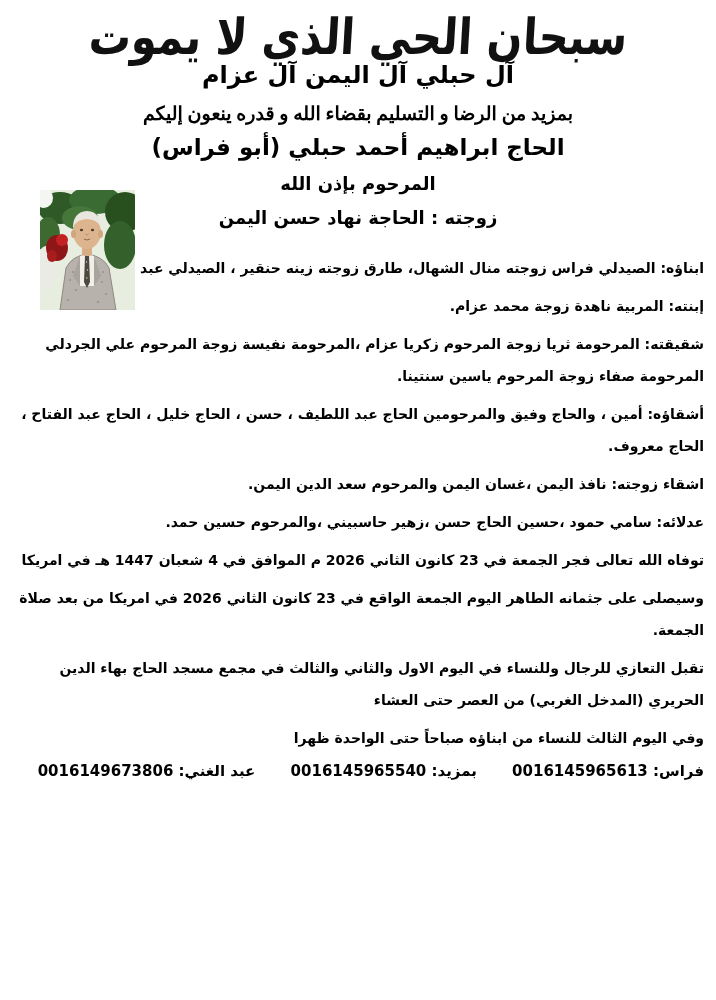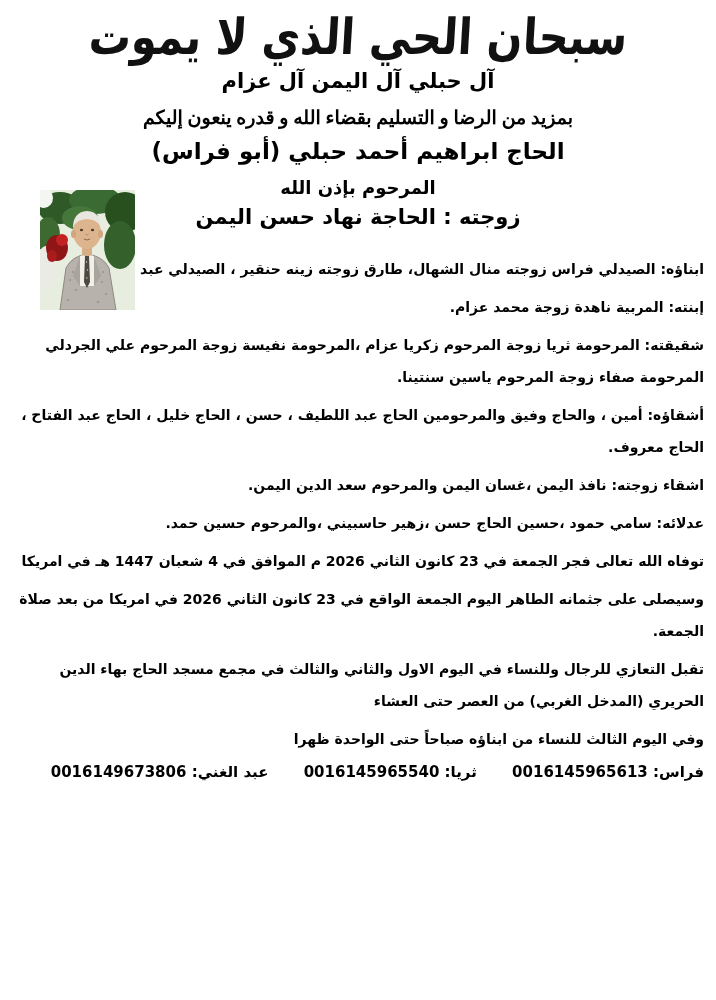--- a/index.html
+++ b/index.html
@@ -16,25 +16,25 @@
   .calligraphy {
     display:inline-block;
     font-size:42px;
     font-weight:bold;
     direction:rtl;
     transform:scaleY(1.18) skewX(-4deg);
     letter-spacing:-1px;
     color:#111;
   }
   .header-line { text-align:center; font-weight:bold; direction:rtl; }
-  .family   { font-size:21px; margin-top:8px; }
+  .family   { font-size:24px; margin-top:0; }
   .announce { font-size:19px; margin-top:13px;font-family:Liberation Serif, serif; }
   .intro    { font-size:18px; margin-top:13px; }
   .name     { font-size:23px; margin-top:9px; }
-  .wife     { font-size:21px; margin-top:7px; }
+  .wife     { font-size:18px; margin-top:13px; }
 
   .photo {
     position:absolute; left:40px; top:190px;
     width:95px; height:120px;
   }
   .photo svg { display:block; width:100%; height:100%; }
 
   .bodytext {
     margin:24px 12px 0 12px;
     direction:rtl;
@@ -148,21 +148,21 @@
     <p>تقبل التعازي للرجال وللنساء  في اليوم الاول والثاني والثالث في  مجمع مسجد الحاج بهاء الدين الحريري (المدخل الغربي) من العصر حتى العشاء</p>
     <p>وفي اليوم الثالث للنساء من ابناؤه صباحاً حتى الواحدة ظهرا</p>
   </div>
 
   <div class="contacts">
     <span class="contact">
       <span>فراس:</span>
       <span class="num">0016145965613</span>
     </span>
     <span class="contact">
-      <span>ثريا:</span>
+      <span>بمزيد:</span>
       <span class="num">0016145965540</span>
     </span>
     <span class="contact">
       <span>عبد الغني:</span>
       <span class="num">0016149673806</span>
     </span>
   </div>
 
 </div>
 

